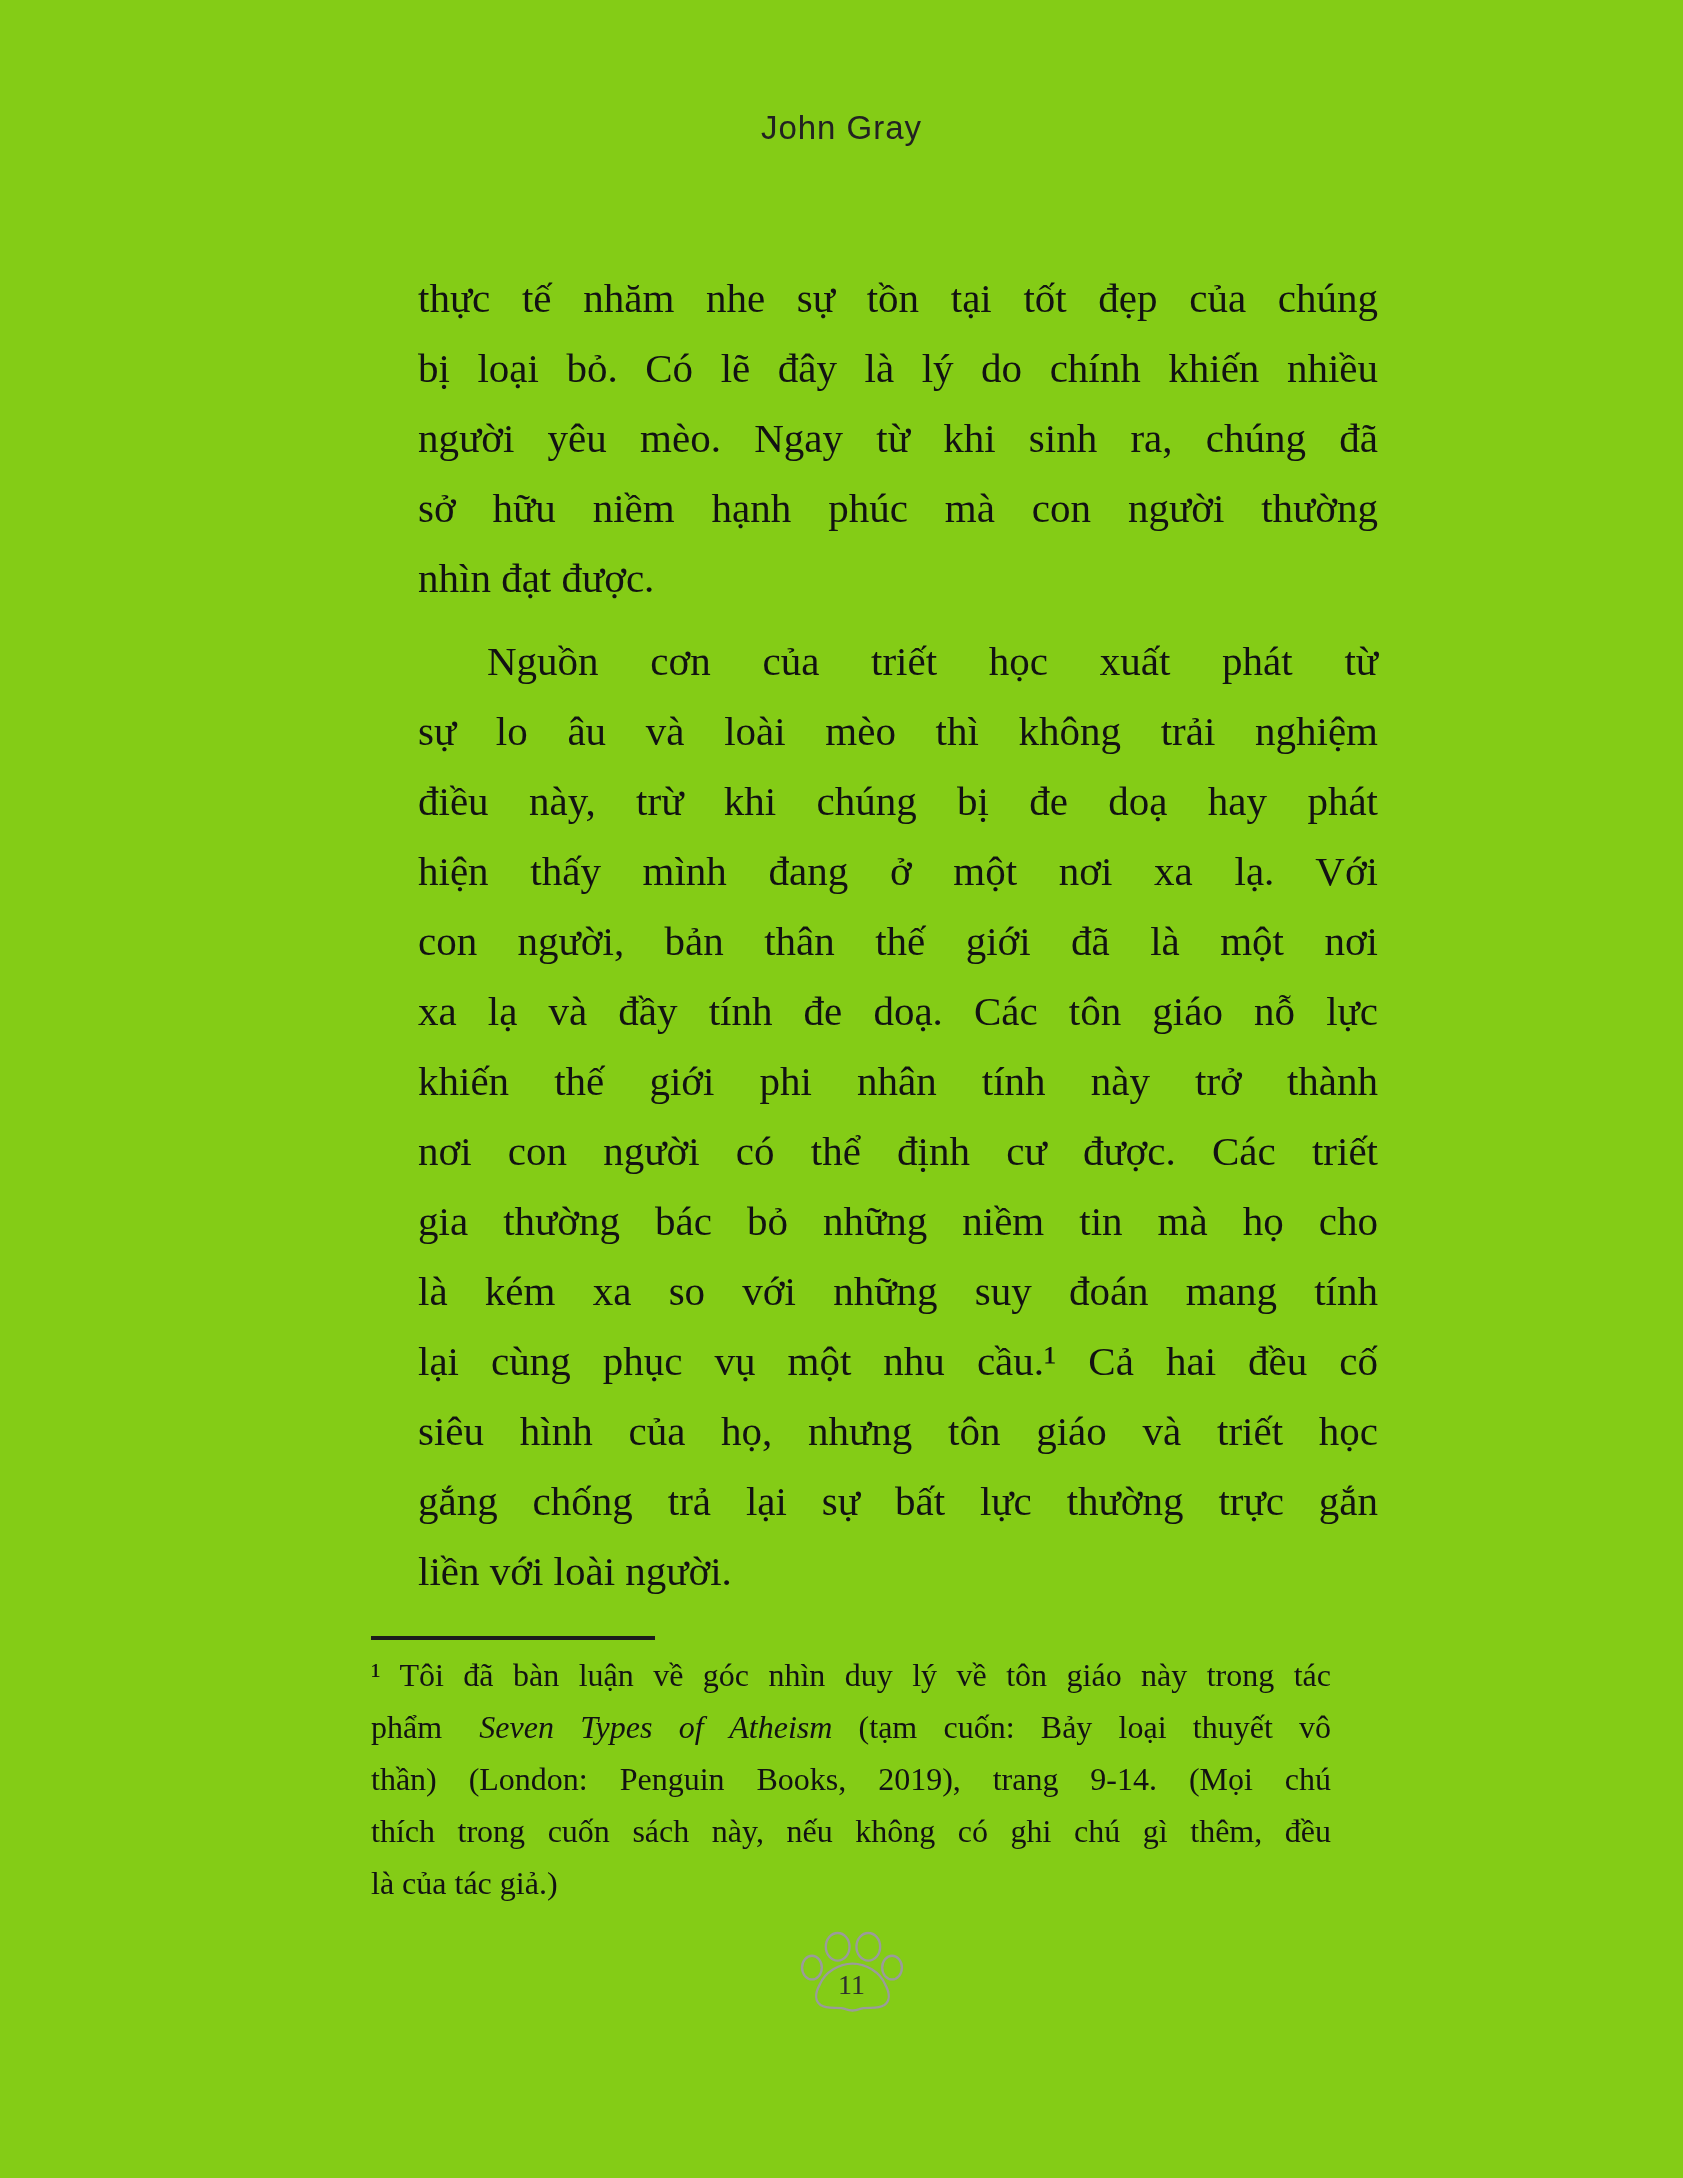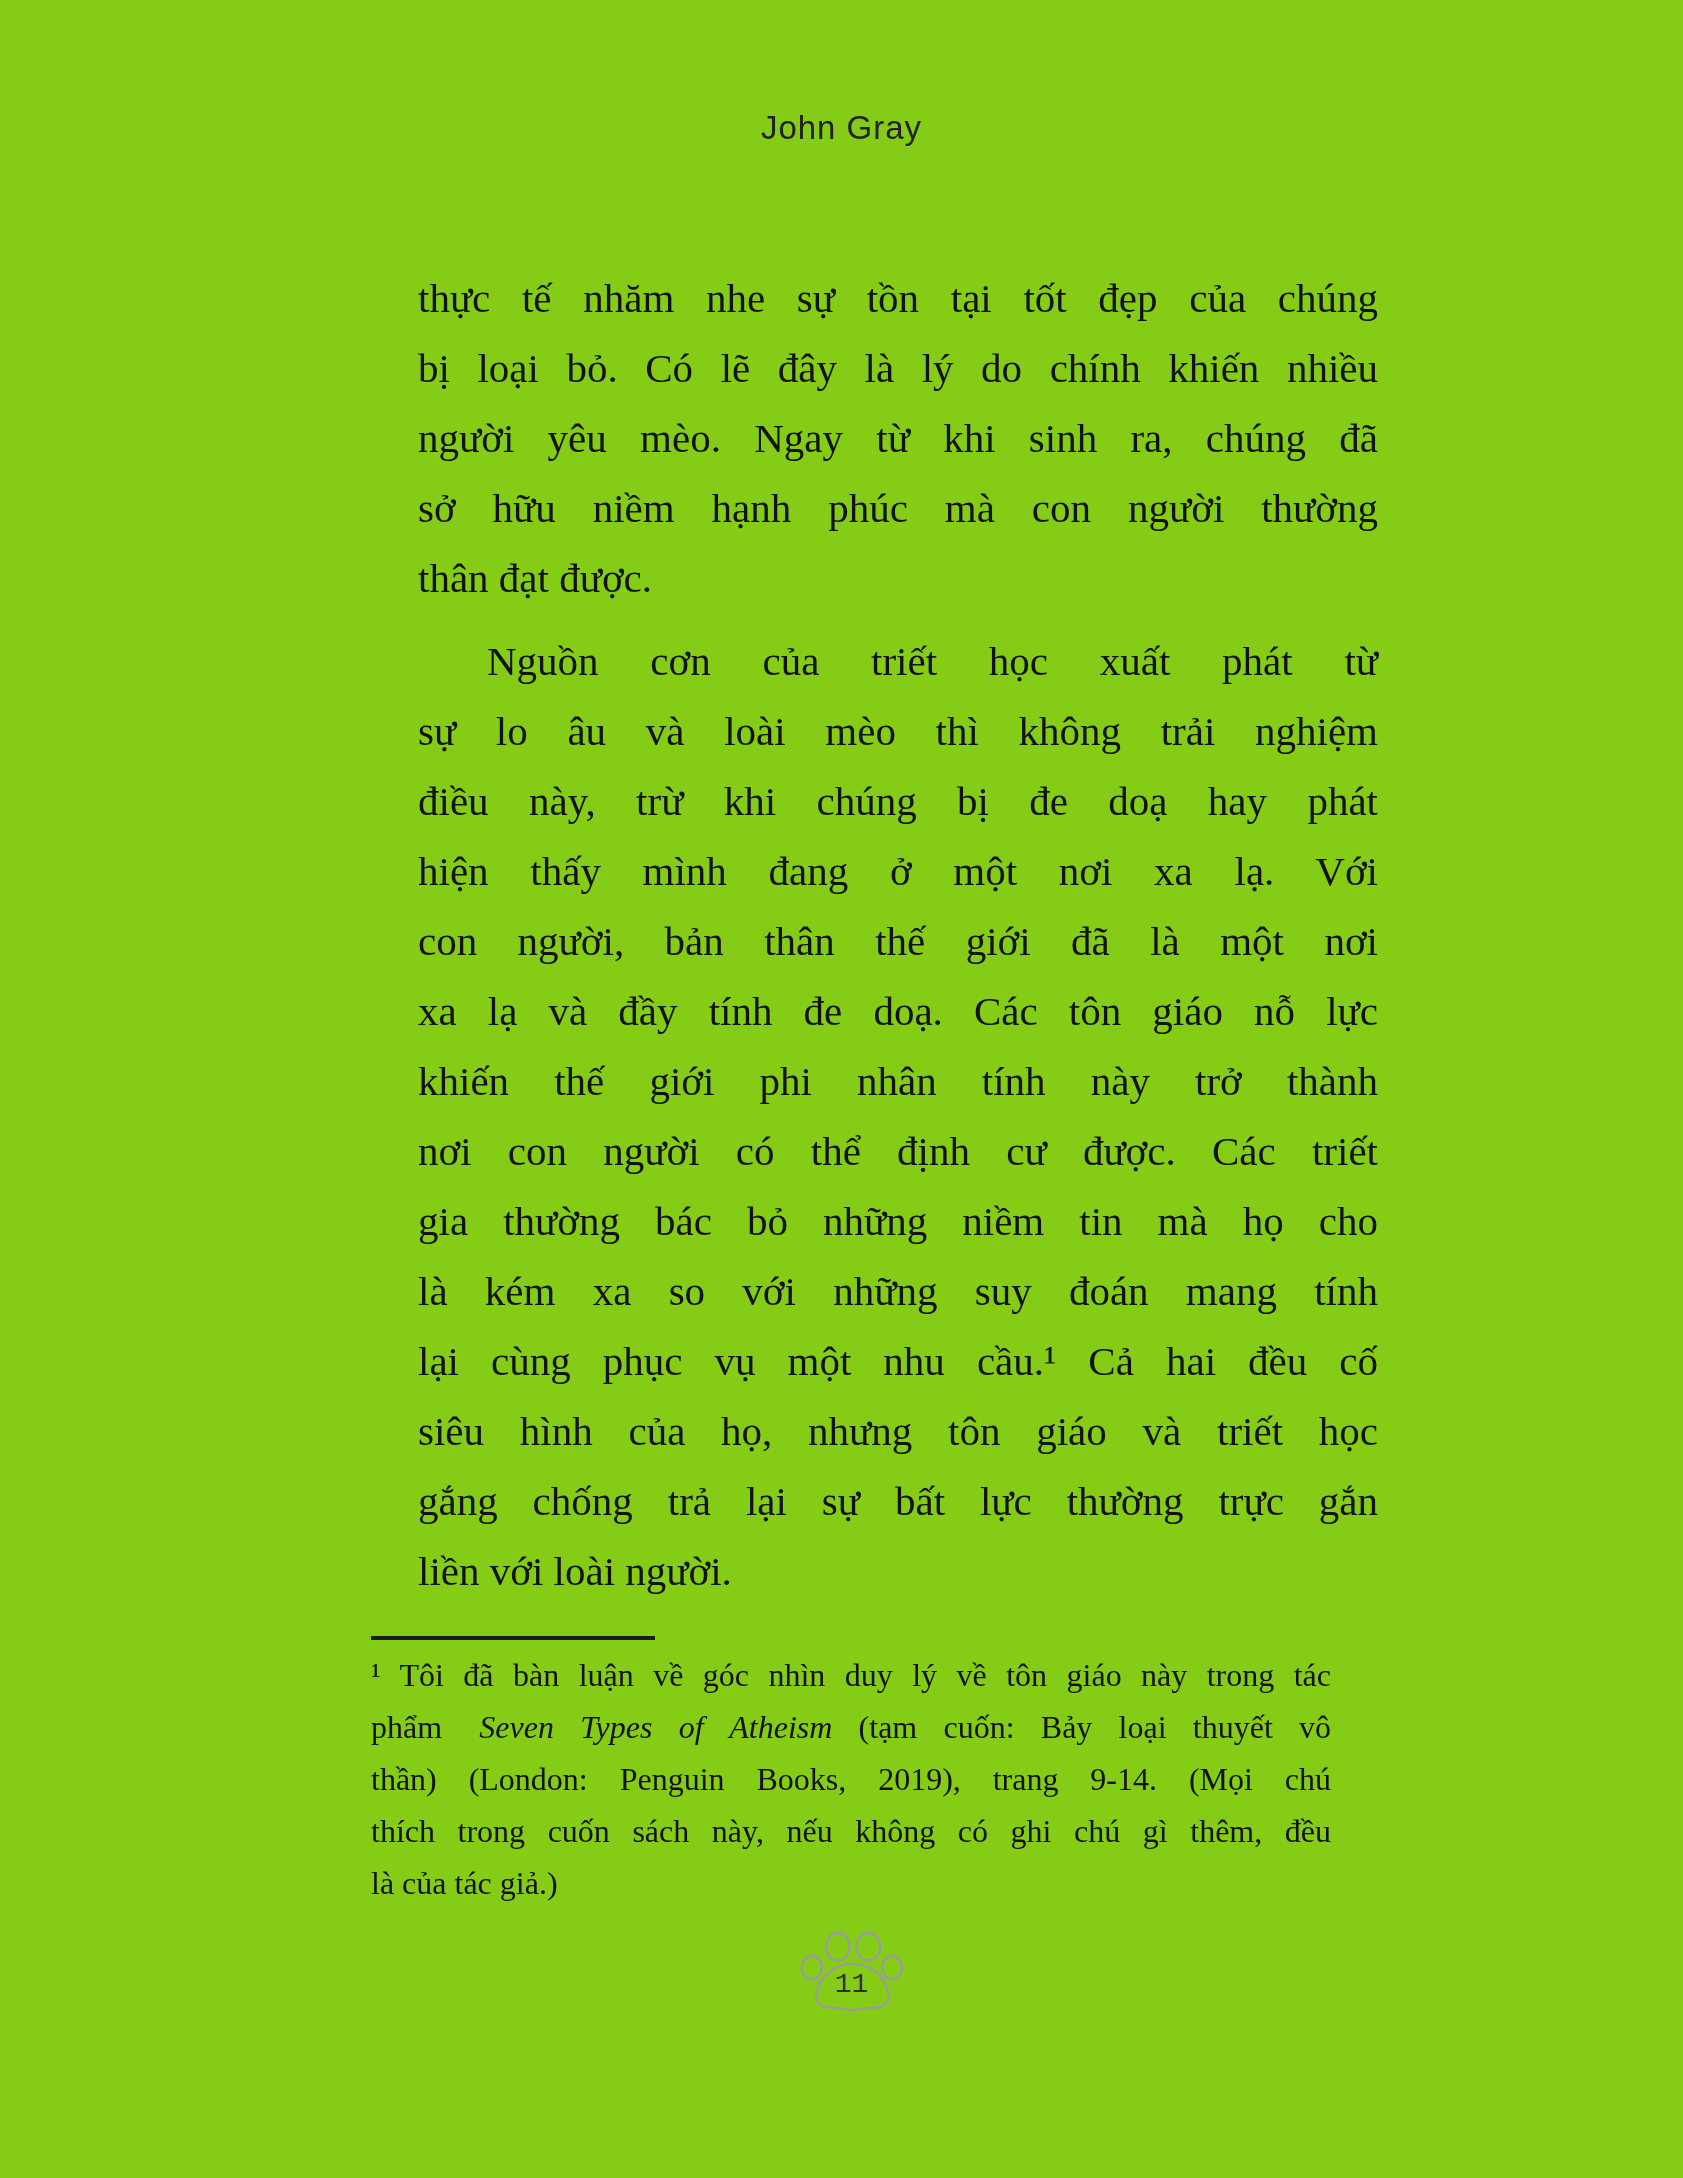--- a/index.html
+++ b/index.html
@@ -88,39 +88,39 @@
     position: absolute;
     left: 0;
     top: 0;
   }
   .pageno {
     position: absolute;
     left: 0;
     right: 0;
     top: 40px;
     text-align: center;
-    font-family: Liberation Mono, monospace;
+    font-family: Liberation Serif, serif;
     font-size: 28px;
     color: #2e2e2e;
   }
 </style>
 </head>
 <body>
 
 <div class="page">
 
   <div class="running-header">John Gray</div>
 
   <main class="text-block">
     <div class="para p1">
         <div class="line">thực tế nhăm nhe sự tồn tại tốt đẹp của chúng</div>
         <div class="line">bị loại bỏ. Có lẽ đây là lý do chính khiến nhiều</div>
         <div class="line">người yêu mèo. Ngay từ khi sinh ra, chúng đã</div>
         <div class="line">sở hữu niềm hạnh phúc mà con người thường</div>
-        <div class="line">thân đạt được.</div>
+        <div class="line">nhìn đạt được.</div>
       </div>
     <div class="para p2">
         <div class="line">Nguồn cơn của triết học xuất phát từ</div>
         <div class="line">sự lo âu và loài mèo thì không trải nghiệm</div>
         <div class="line">điều này, trừ khi chúng bị đe doạ hay phát</div>
         <div class="line">hiện thấy mình đang ở một nơi xa lạ. Với</div>
         <div class="line">con người, bản thân thế giới đã là một nơi</div>
         <div class="line">xa lạ và đầy tính đe doạ. Các tôn giáo nỗ lực</div>
         <div class="line">khiến thế giới phi nhân tính này trở thành</div>
         <div class="line">nơi con người có thể định cư được. Các triết</div>

